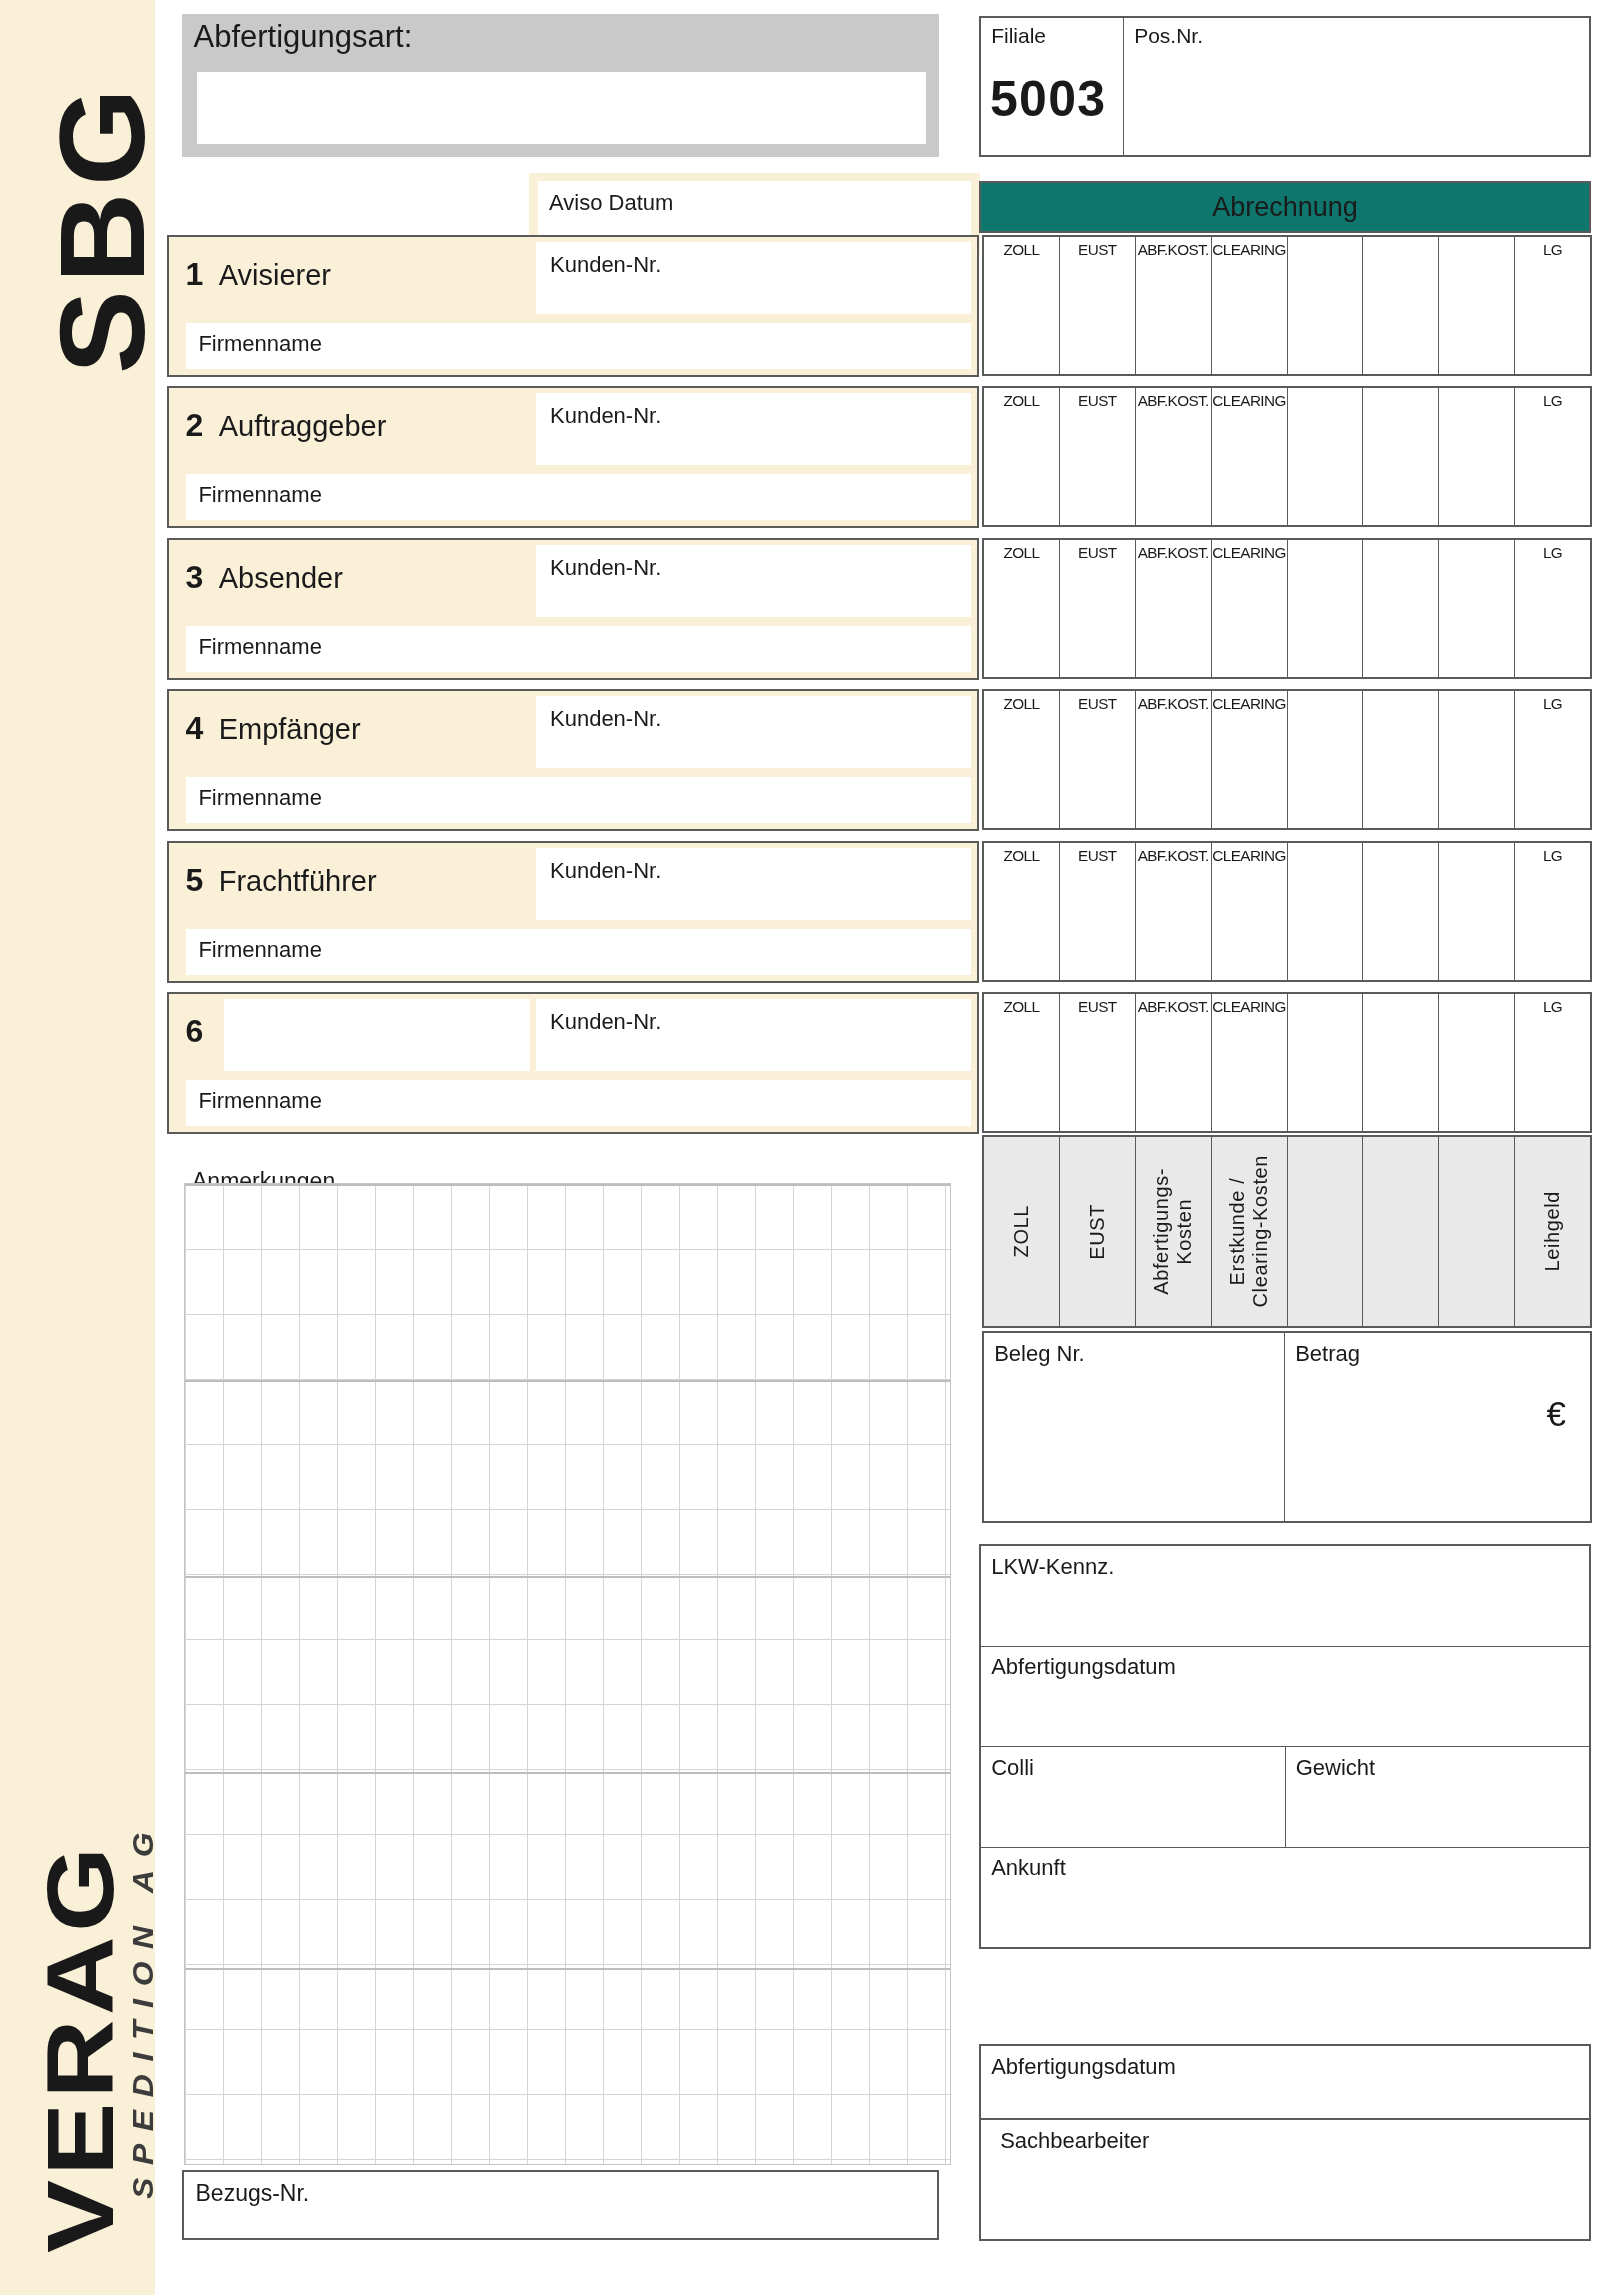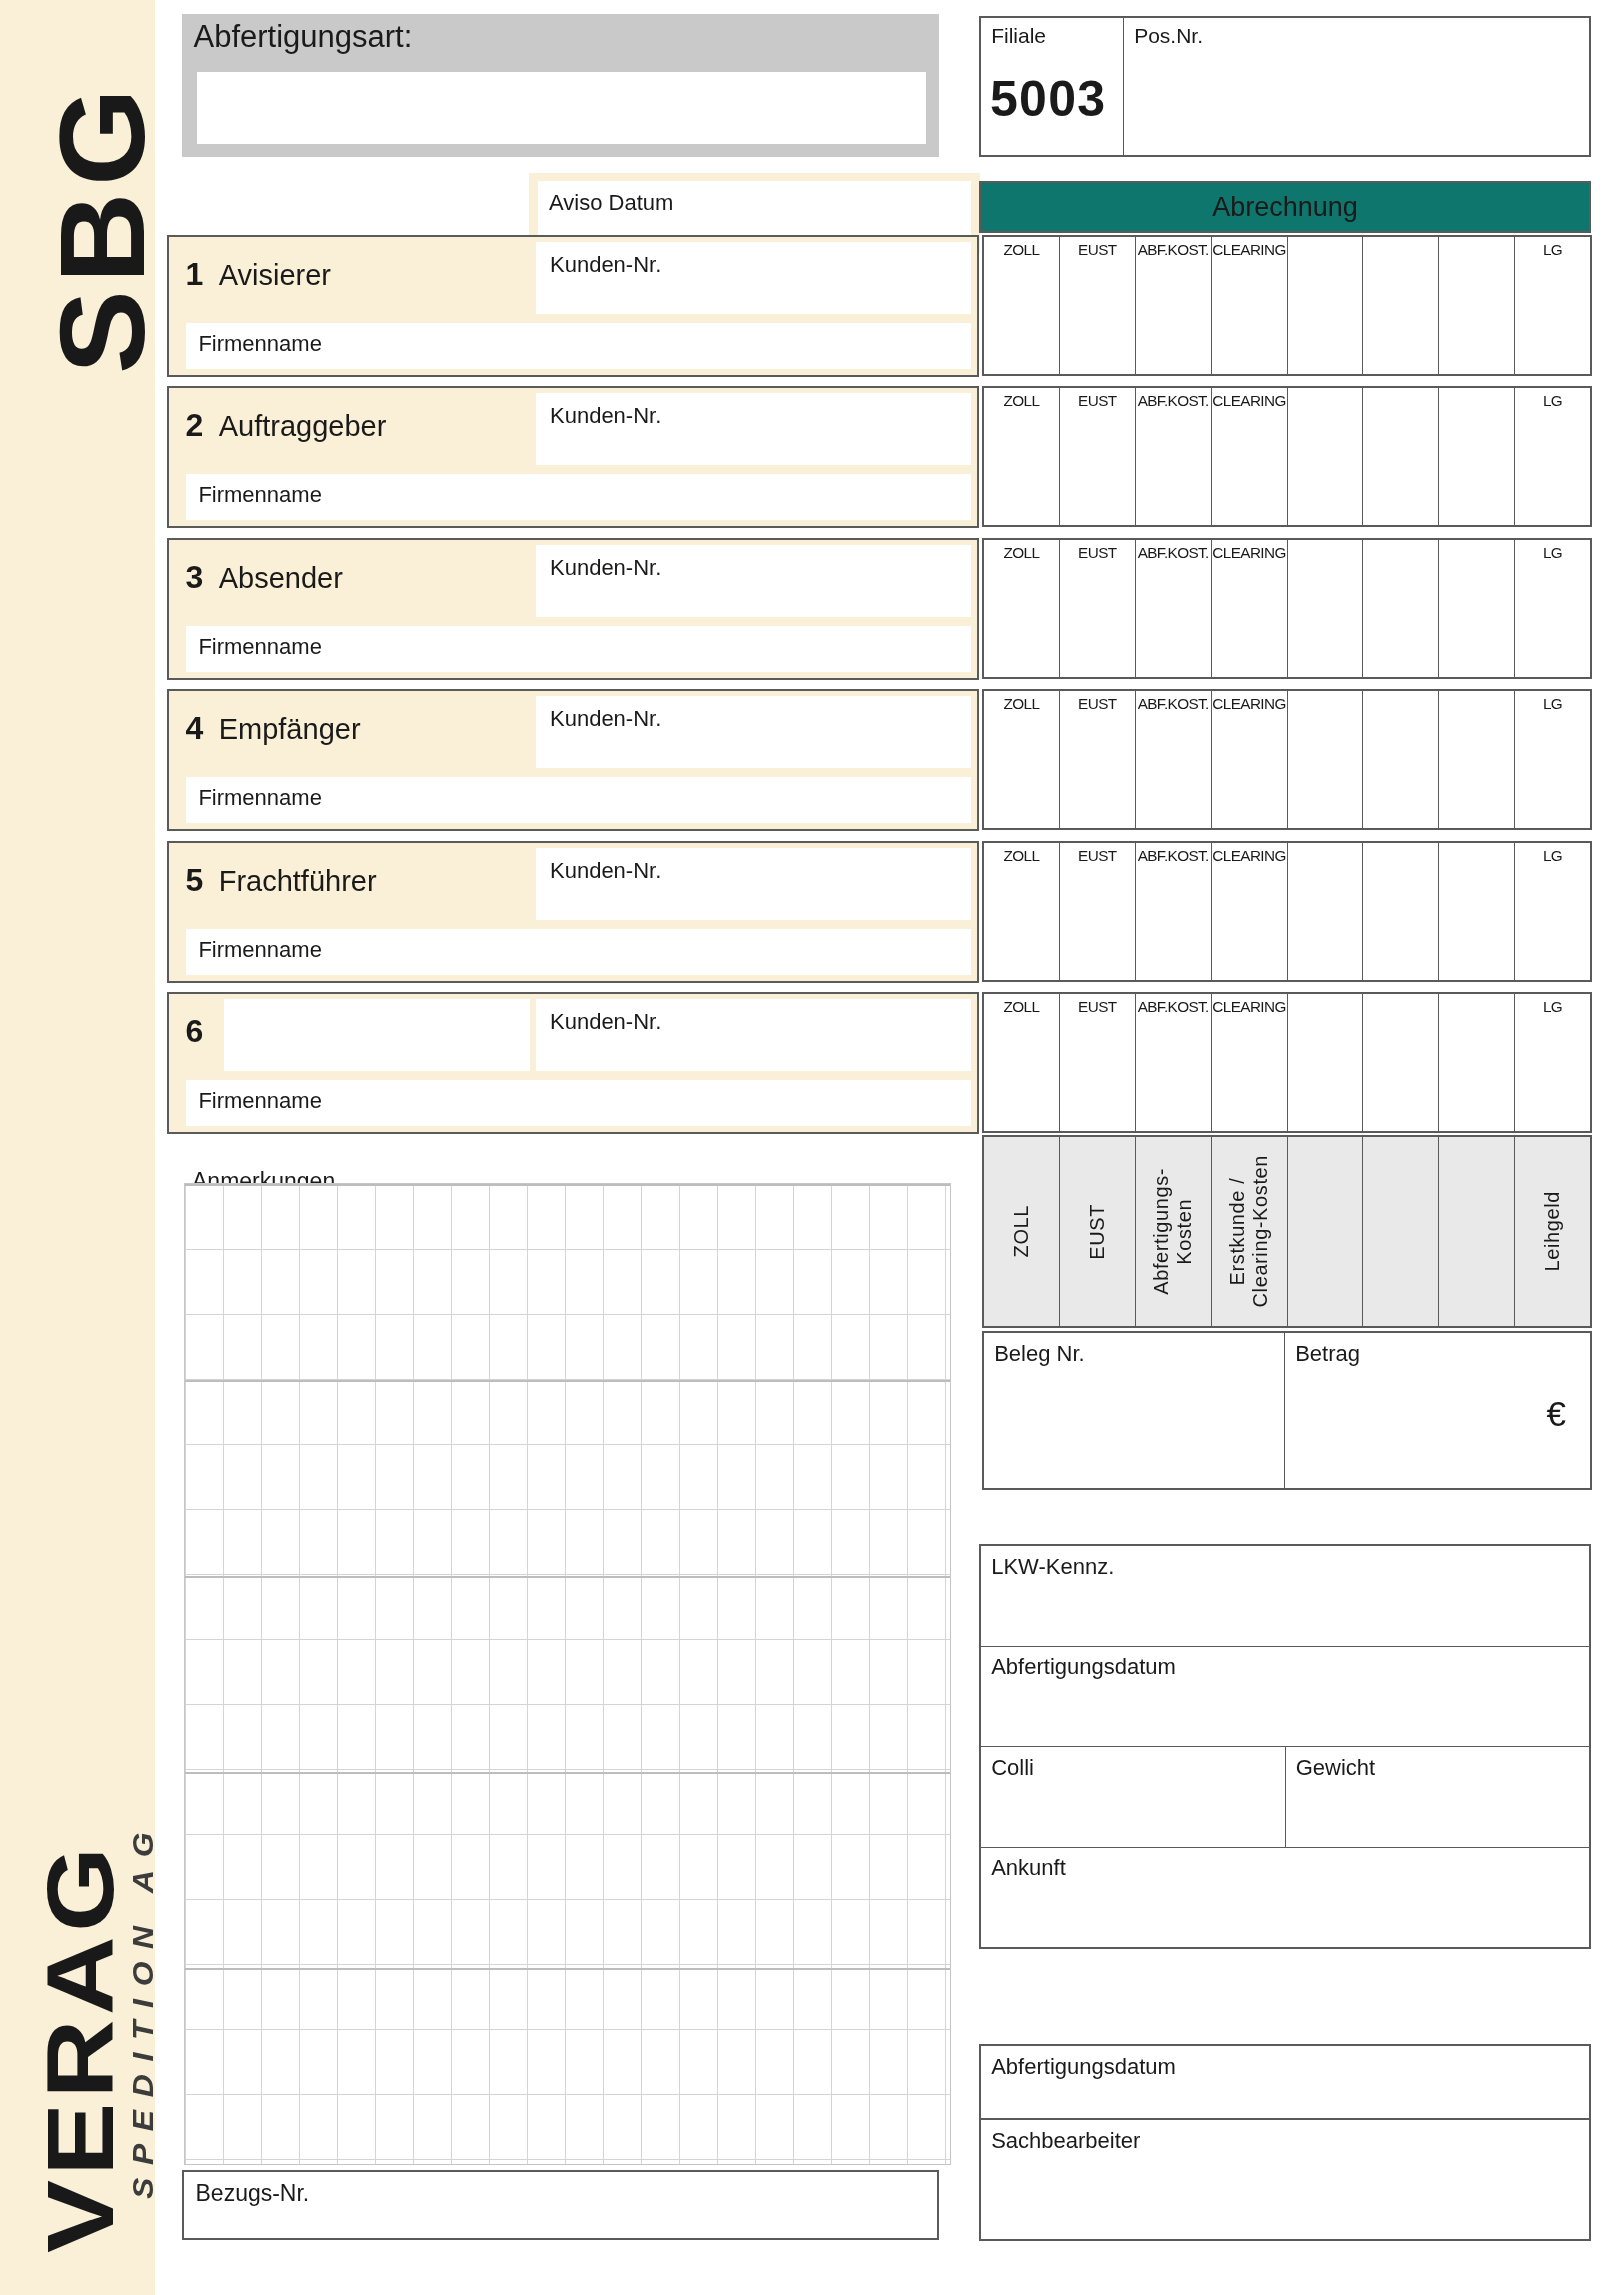--- a/index.html
+++ b/index.html
@@ -57,39 +57,39 @@
        border:2.6px solid #5a5a5a;box-sizing:border-box;display:flex;}
   .ab-cell{flex:1;border-right:1.9px solid #5a5a5a;display:flex;justify-content:center;}
   .ab-cell:last-child{border-right:none;}
   .ab-cell span{font-size:15.3px;margin-top:3.8px;letter-spacing:-0.6px;}
   .vlab-row{position:absolute;left:982px;top:1135px;width:610px;height:193px;
        border:2.6px solid #5a5a5a;box-sizing:border-box;display:flex;background:#e9e9e9;}
   .vlab-cell{flex:1;border-right:1.9px solid #5a5a5a;display:flex;align-items:center;justify-content:center;}
   .vlab-cell:last-child{border-right:none;}
   .vtxt{writing-mode:vertical-rl;transform:rotate(180deg);white-space:pre-line;
        font-size:20px;line-height:1.15;text-align:center;letter-spacing:0.6px;}
-  .beleg-row{position:absolute;left:982px;top:1331px;width:610px;height:159px;background:#fff;
+  .beleg-row{position:absolute;left:982px;top:1331px;width:610px;height:192px;background:#fff;
        border:2.6px solid #5a5a5a;box-sizing:border-box;display:flex;}
   .beleg-cell{width:300px;border-right:1.9px solid #5a5a5a;position:relative;}
   .betrag-cell{flex:1;position:relative;}
   .beleg-cell .lbl,.betrag-cell .lbl{position:absolute;left:10.2px;top:7.7px;font-size:22px;}
   .euro{position:absolute;right:24px;top:61px;font-size:35px;}
   
   .ship-box{position:absolute;left:979px;top:1544px;width:612px;height:405px;background:#fff;
        border:2.6px solid #5a5a5a;box-sizing:border-box;display:flex;flex-direction:column;}
   .ship-row{flex:1;border-bottom:1.9px solid #5a5a5a;position:relative;display:flex;}
   .ship-row:last-child{border-bottom:none;}
   .ship-cell{flex:1;position:relative;border-right:1.9px solid #5a5a5a;}
   .ship-cell:last-child{border-right:none;}
   .ship-row .lbl,.ship-cell .lbl{position:absolute;left:10.2px;top:7.7px;font-size:22px;}
   
   .proc-box{position:absolute;left:979px;top:2044px;width:612px;height:197px;background:#fff;
        border:2.6px solid #5a5a5a;box-sizing:border-box;display:flex;flex-direction:column;}
   .proc-row1{height:72px;border-bottom:2.6px solid #5a5a5a;position:relative;}
-  .proc-row2{flex:1;position:relative;}
+  .proc-row2{flex:1;position:relative;margin-left:9px;}
   .proc-box .lbl{position:absolute;left:10.2px;top:7.7px;font-size:22px;}
   
   .bezug-box{position:absolute;left:182px;top:2170px;width:757px;height:70px;background:#fff;
        border:2.6px solid #5a5a5a;box-sizing:border-box;}
   .bezug-box .lbl{position:absolute;left:11.5px;top:7.7px;font-size:23px;}
 </style>
 </head>
 <body>
 
 <div class="page">

